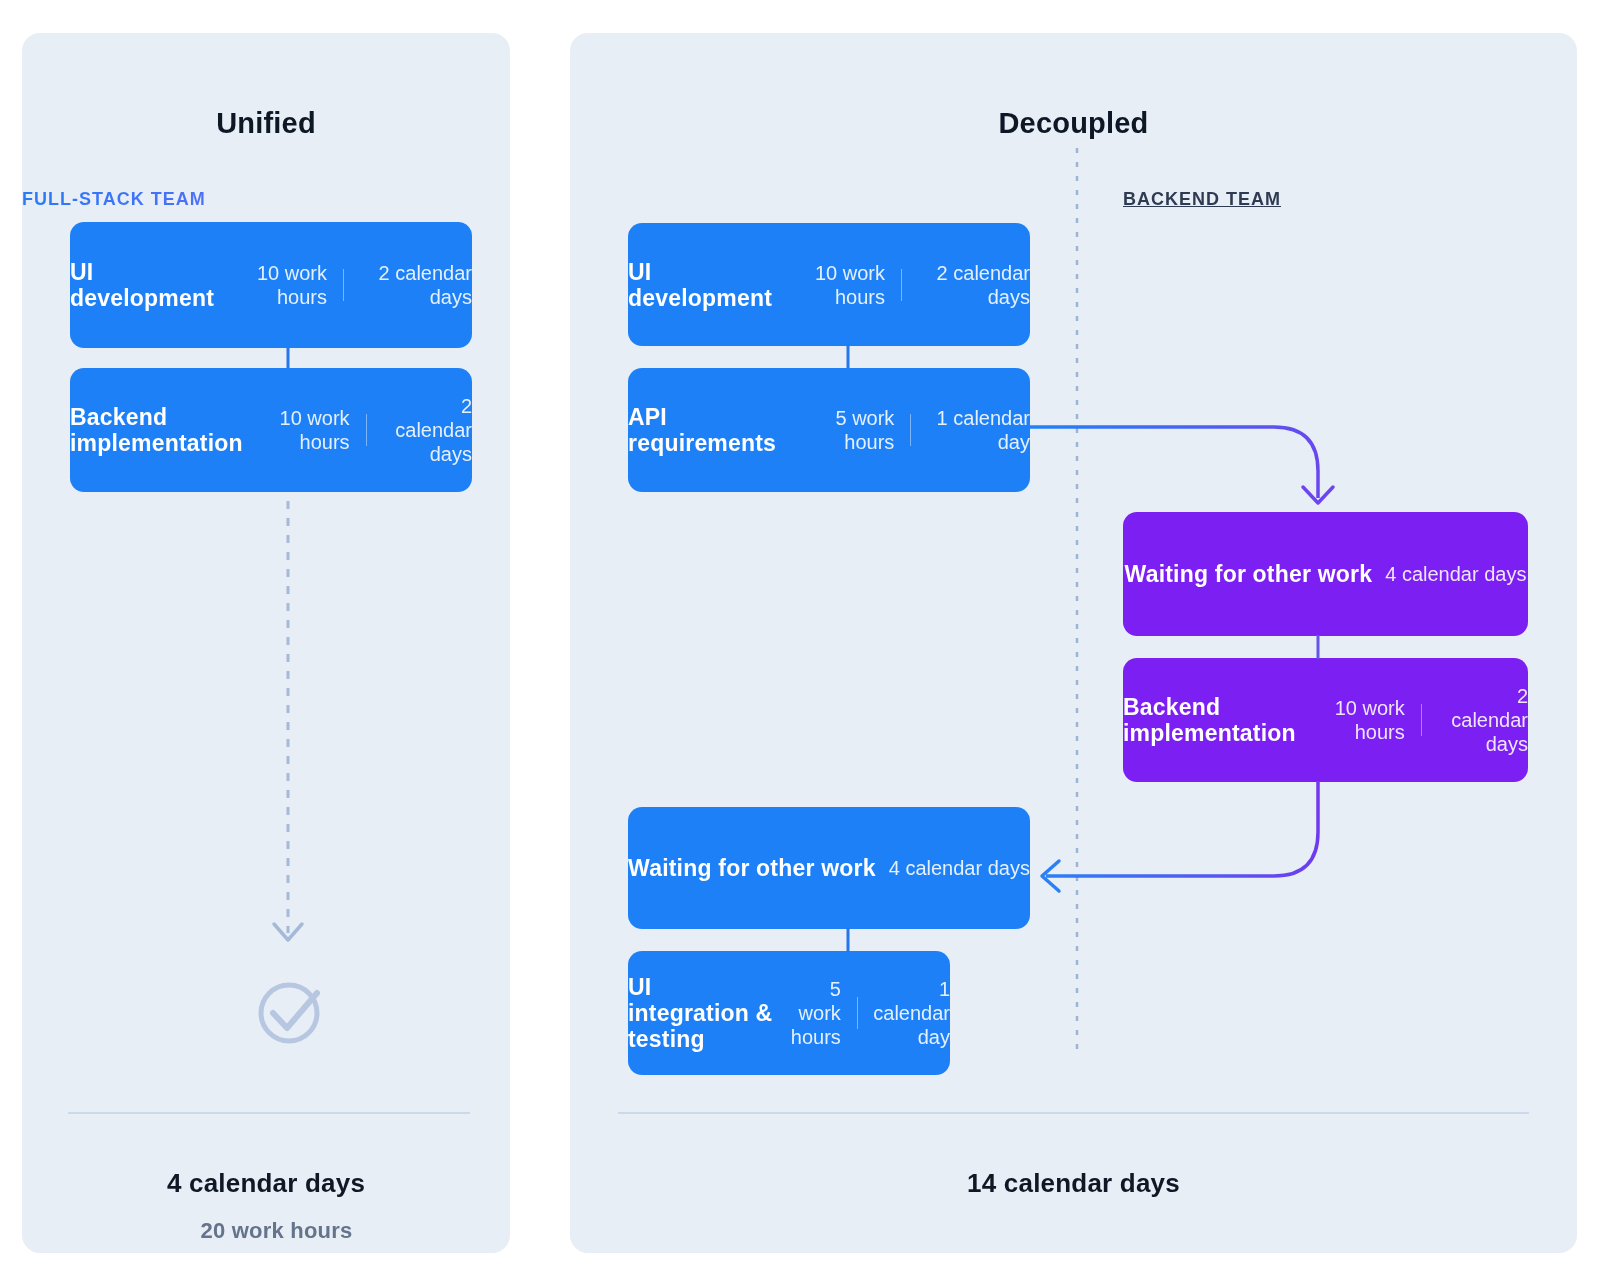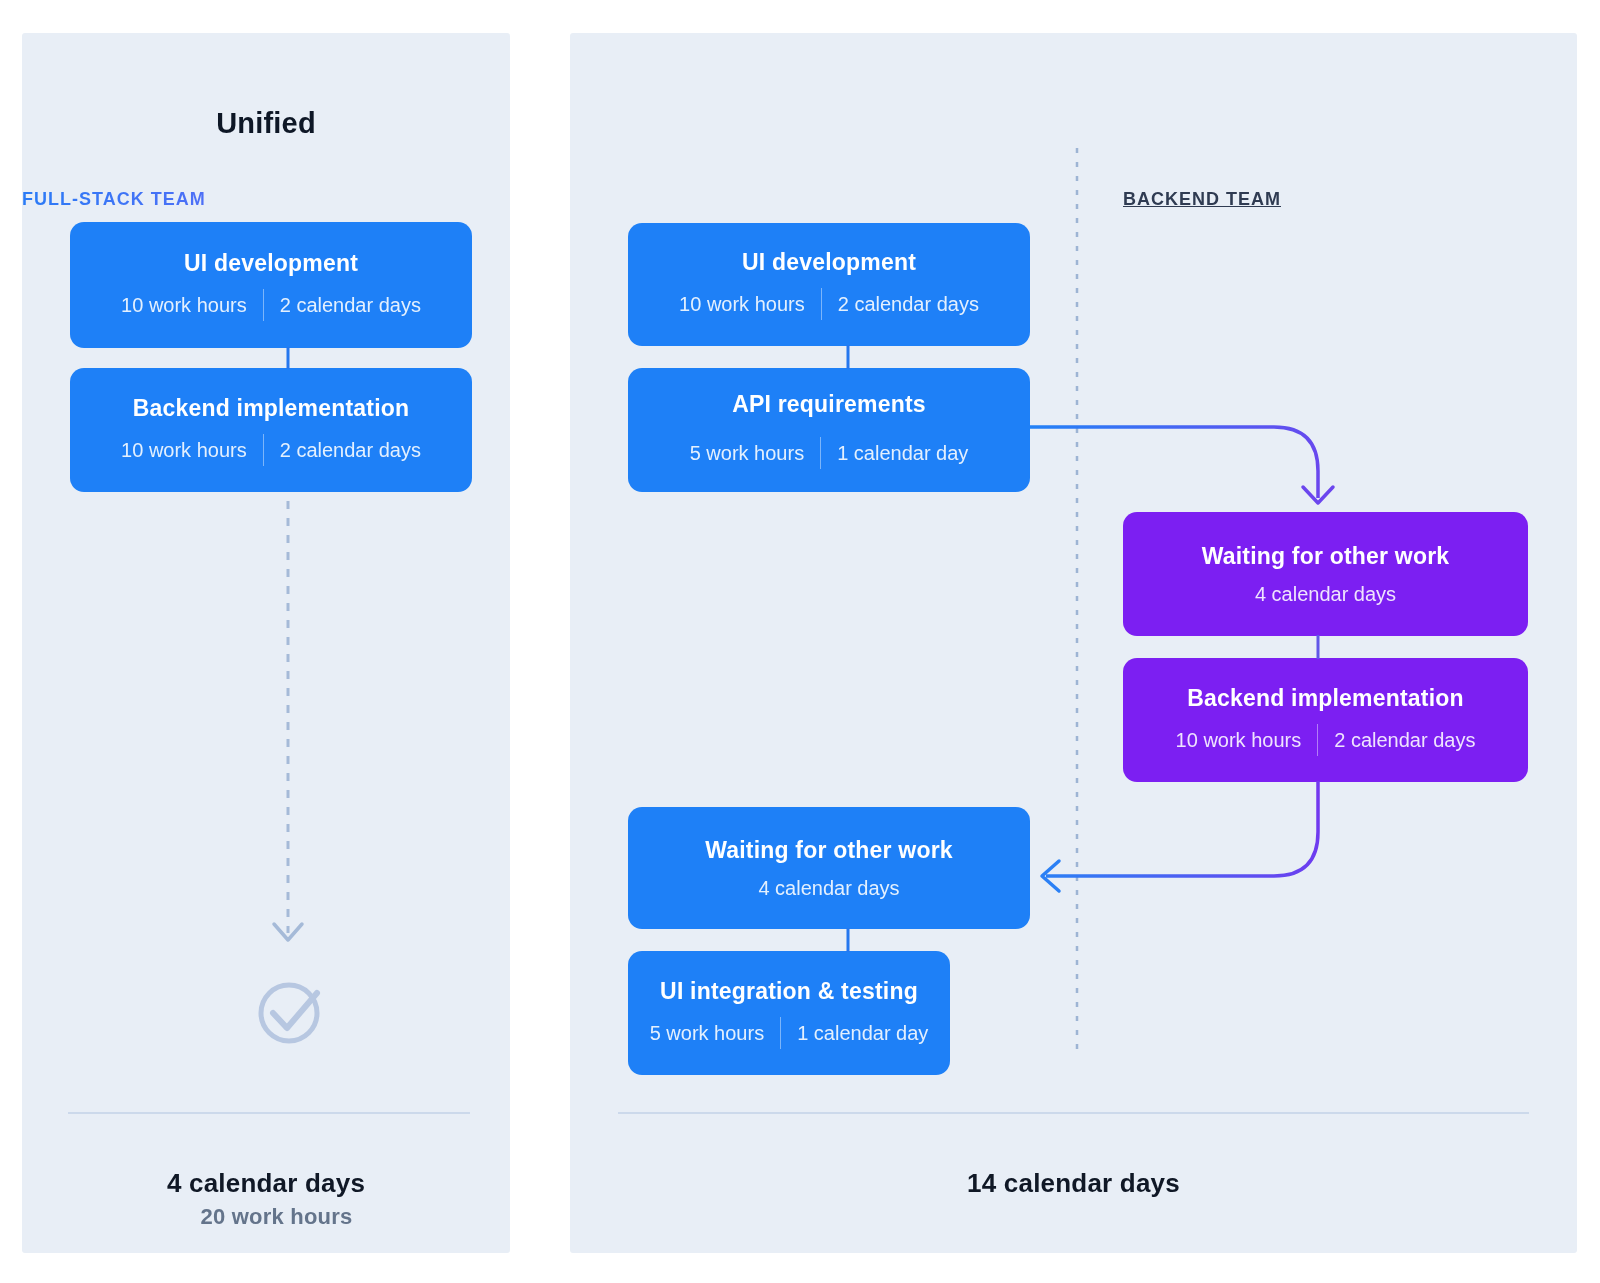--- a/index.html
+++ b/index.html
@@ -1,21 +1,21 @@
 <!DOCTYPE html>
 <html><head>
 <meta charset="utf-8">
 <style>
   html,body{margin:0;padding:0;background:#ffffff;}
   #page{
     position:relative;width:1600px;height:1283px;background:#ffffff;overflow:hidden;
     font-family:"Liberation Sans","DejaVu Sans",sans-serif;
     -webkit-font-smoothing:antialiased;
   }
-  .panel{position:absolute;top:33px;height:1220px;background:#e8eef6;border-radius:3px;}
+  .panel{position:absolute;top:33px;height:1220px;background:#e8eef6;border-radius:18px;}
   .panel.left{left:22px;width:488px;}
   .panel.right{left:570px;width:1007px;}
 
   .panel-title{
     position:absolute;top:72px;left:0;width:100%;text-align:center;
     font-size:29px;font-weight:700;color:#0e1726;line-height:36px;letter-spacing:.2px;
   }
   .team-label{
     position:absolute;top:154px;text-align:left;
     font-size:18px;font-weight:700;letter-spacing:1px;line-height:24px;color:#2f3b52;
@@ -23,33 +23,33 @@
   .team-label.fullstack{
     left:0;width:100%;
     background:linear-gradient(90deg,#2a7bf6 0%,#8b5cf6 100%);
     -webkit-background-clip:text;background-clip:text;color:transparent;
   }
   .team-label.frontend{left:58px;width:402px;}
   .team-label.backend{left:553px;width:405px;text-decoration:underline;}
 
   .task{
     position:absolute;border-radius:14px;color:#ffffff;
-    display:flex;flex-direction:column;align-items:center;justify-content:center;gap:13px;
+    display:flex;flex-direction:row;align-items:center;justify-content:center;gap:13px;
     box-sizing:border-box;
   }
   .task.blue{background:#1e80f7;}
   .task.purple{background:#7c1ff2;}
   .task-title{font-size:23px;font-weight:700;line-height:26px;color:#ffffff;letter-spacing:.2px;}
   .task-stats{display:flex;align-items:center;gap:16px;font-size:20px;line-height:24px;color:rgba(255,255,255,.88);text-align:right;}
   .stat-divider{width:1px;height:32px;background:rgba(255,255,255,.42);}
   .task-single-stat{font-size:20px;line-height:24px;color:rgba(255,255,255,.88);}
 
   .totals{position:absolute;left:0;width:100%;top:1107px;text-align:center;}
   .total-days{font-size:26px;font-weight:700;color:#101826;line-height:34px;margin-top:26px;letter-spacing:.2px;}
-  .total-hours{font-size:22px;font-weight:600;color:#64748b;line-height:30px;margin-top:2px;letter-spacing:.2px;padding-left:21px;}
+  .total-hours{font-size:22px;font-weight:600;color:#64748b;line-height:30px;margin-top:16px;letter-spacing:.2px;padding-left:21px;}
 
   
   #box-uidev-unified   {left:70px;  top:222px; width:402px; height:126px;}
   #box-backend-unified {left:70px;  top:368px; width:402px; height:124px;}
   #box-uidev-fe        {left:628px; top:223px; width:402px; height:123px;}
   #box-apireq-fe       {left:628px; top:368px; width:402px; height:124px;gap:20px;}
   #box-wait-fe         {left:628px; top:807px; width:402px; height:122px;}
   #box-uiint-fe        {left:628px; top:951px; width:322px; height:124px;}
   #box-wait-be         {left:1123px;top:512px; width:405px; height:124px;}
   #box-backend-be      {left:1123px;top:658px; width:405px; height:124px;}
@@ -64,20 +64,21 @@
   <div class="panel left">
     <div class="panel-title">Unified</div>
     <div class="team-label fullstack">FULL-STACK TEAM</div>
     <div class="totals">
       <div class="total-days">4 calendar days</div>
       <div class="total-hours">20 work hours</div>
     </div>
   </div>
 
   <div class="panel right">
+    <div class="panel-title">Decoupled</div>
     <div class="team-label backend">BACKEND TEAM</div>
     <div class="totals">
       <div class="total-days">14 calendar days</div>
     </div>
   </div>
 
   <div id="box-uidev-unified" class="task blue">
     <div class="task-title">UI development</div>
     <div class="task-stats">
       <span>10 work hours</span>

